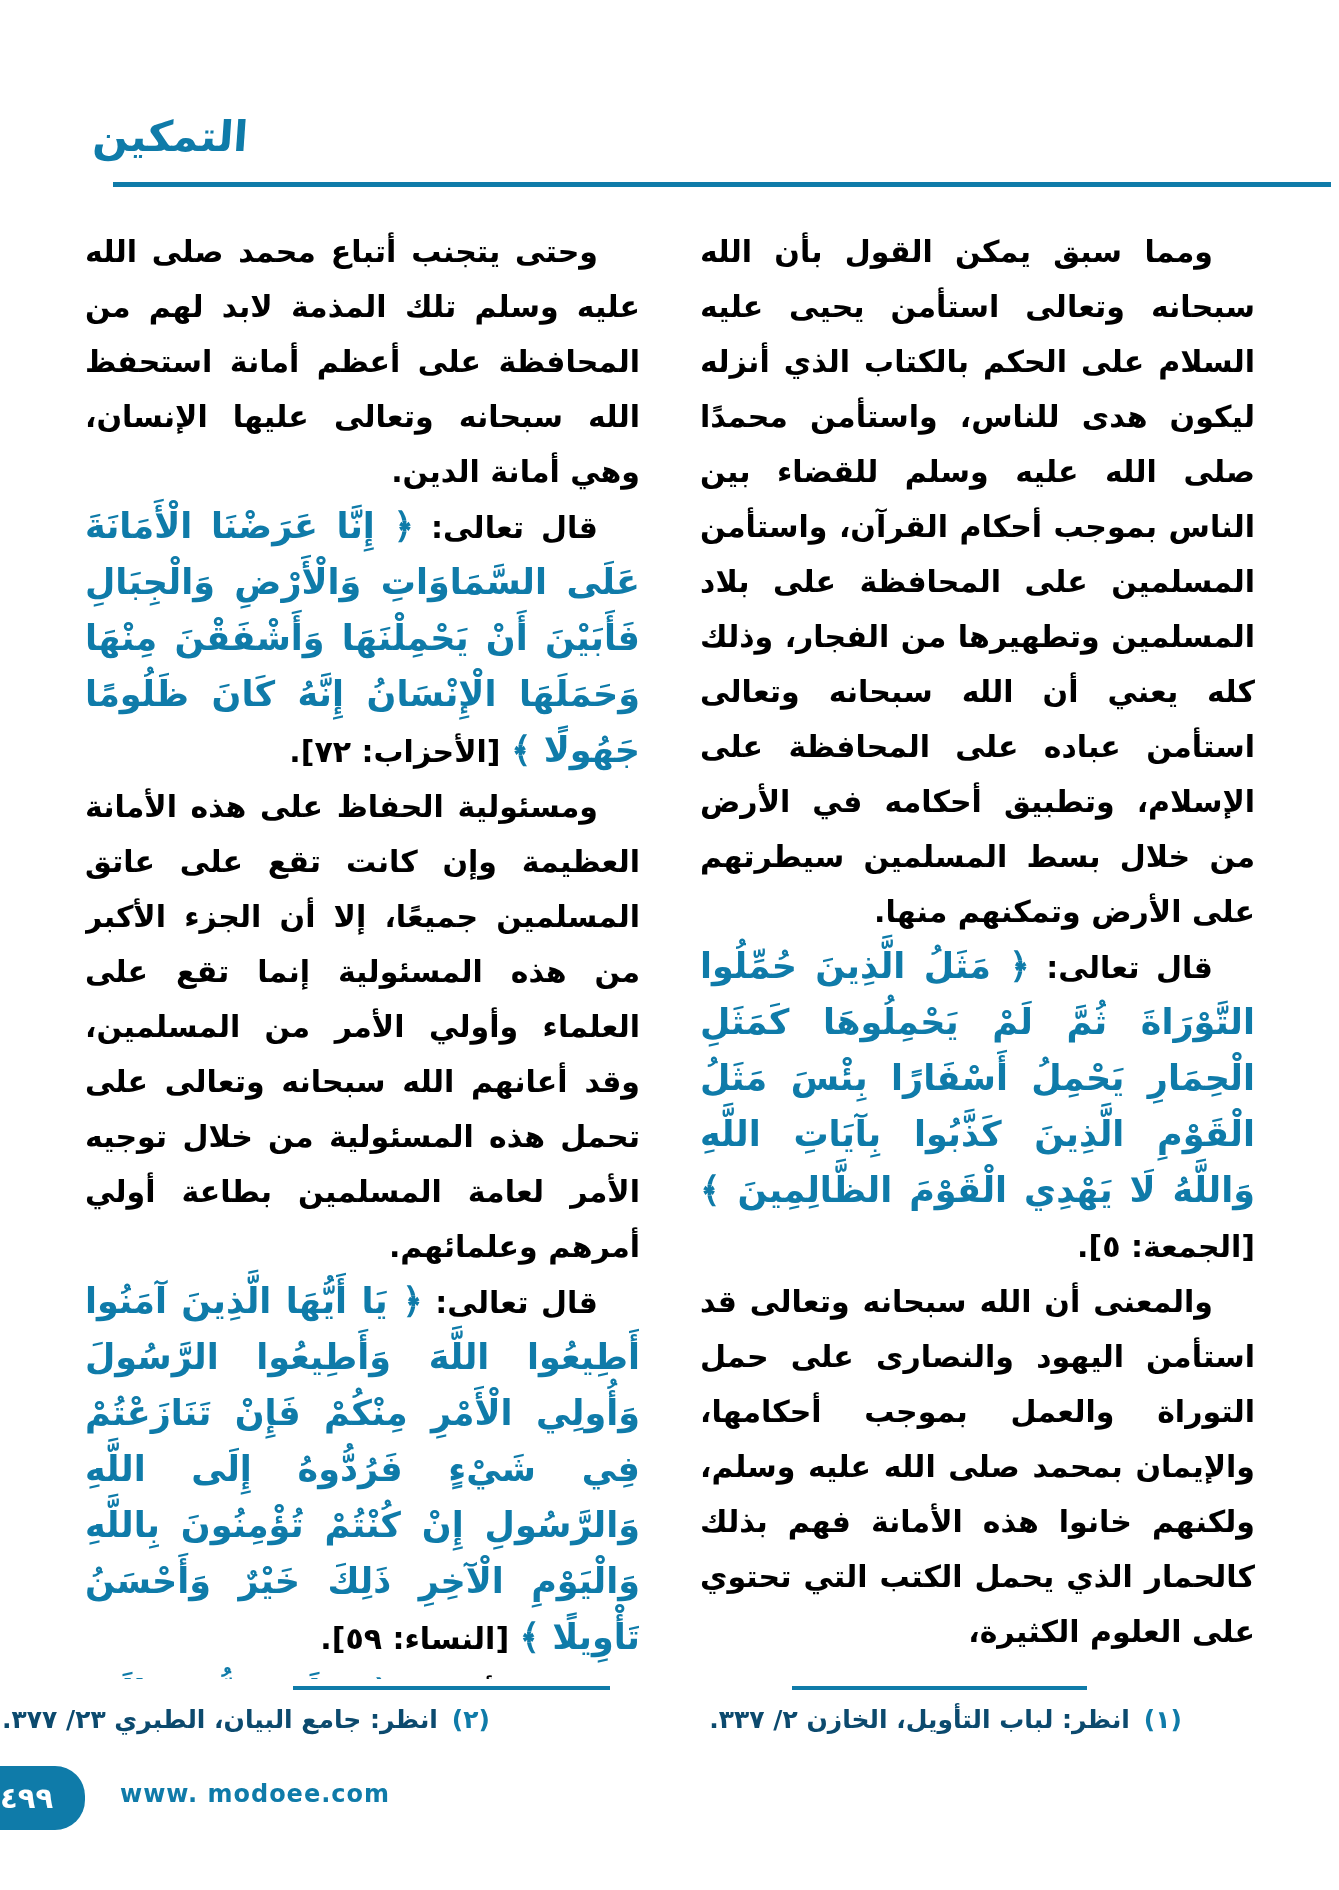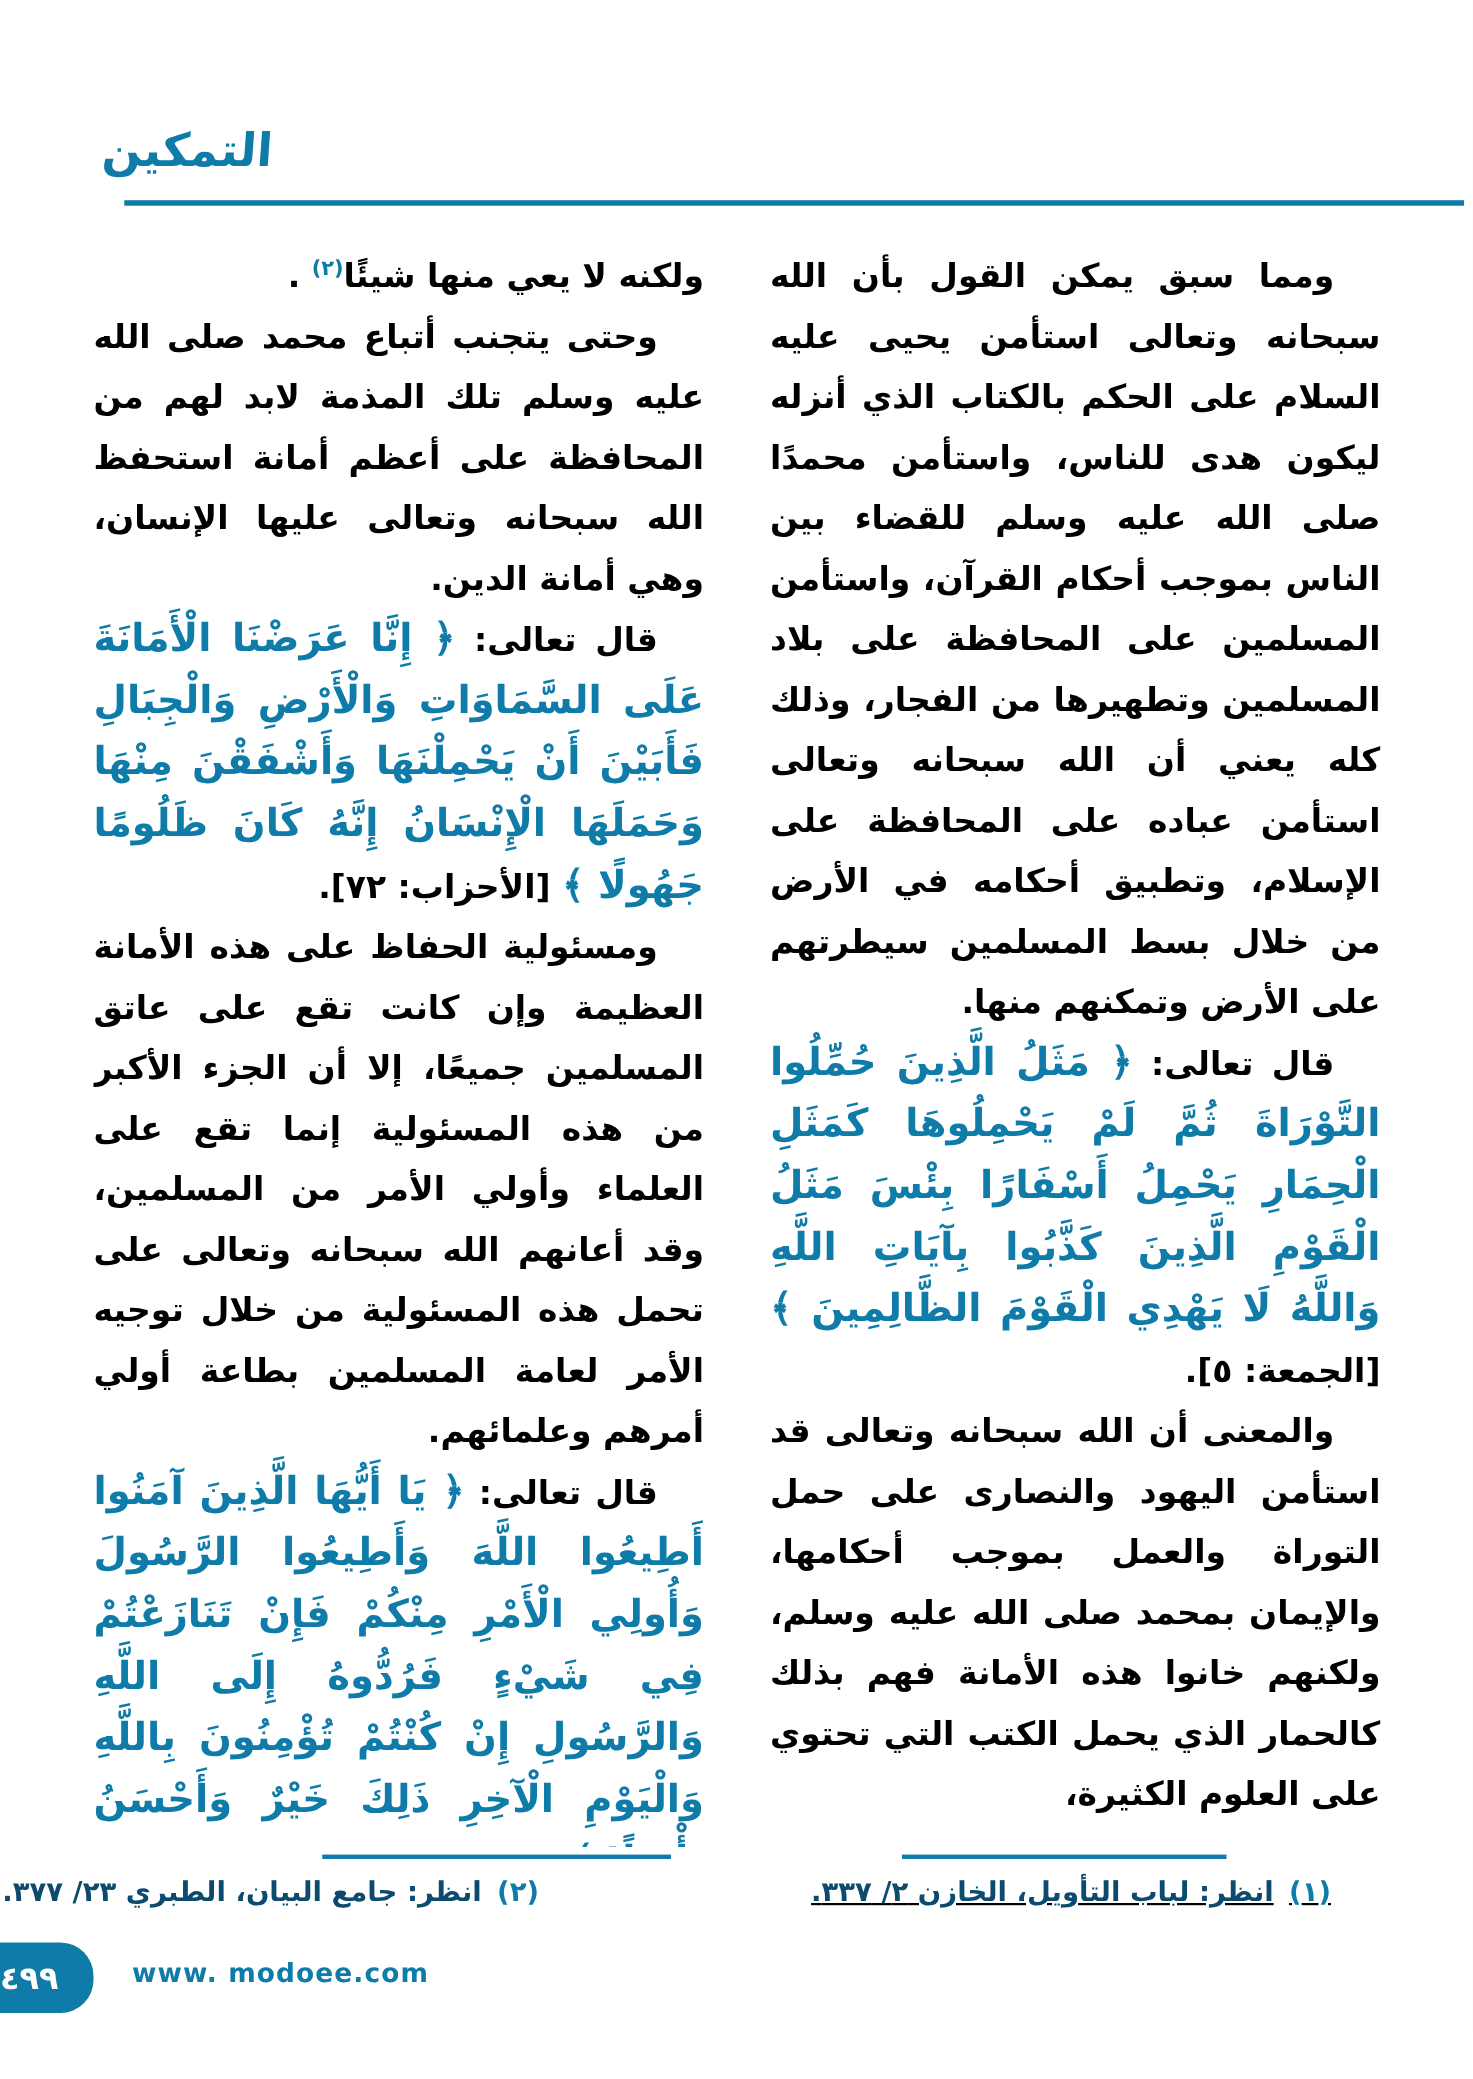--- a/index.html
+++ b/index.html
@@ -30,21 +30,21 @@
   .para.indent{ text-indent:42px; }
   .seg-body{ color:#000; }
   .seg-ref{ color:#000; }
   .seg-quran{ color:#0f7ba9; font-size:35px; }
   sup.fn-marker{
     color:#0f7ba9; font-size:19px; font-weight:bold;
     vertical-align:super; line-height:0;
   }
   
   .footnote{ position:absolute; top:1686px; width:555px; direction:rtl; }
-  .fn-right{ left:700px;text-decoration:underline; }
+  .fn-right{ left:672px; }
   .fn-left{ left:85px; }
   .fn-rule{ height:4px; background:#0f7ba9; margin-bottom:10px; }
   .fn-rule-right{ width:295px; margin-right:140px; }
   .fn-rule-left{ width:317px; margin-right:30px; }
   .fn-line{ font-size:25px; font-weight:bold; line-height:40px; white-space:nowrap; }
   .fn-line-right{ padding-right:45px; }
   .fn-line-left{ padding-right:150px; }
   .fn-num{ color:#0f7ba9; margin-left:14px; }
   .fn-body{ color:#0c4a6e; }
   
@@ -68,21 +68,20 @@
 
   <div class="header-rule"></div>
 
   <div class="column col-right" id="col-right">
       <p class="para indent"><span class="seg-body">ومما سبق يمكن القول بأن الله سبحانه وتعالى استأمن يحيى عليه السلام على الحكم بالكتاب الذي أنزله ليكون هدى للناس، واستأمن محمدًا صلى الله عليه وسلم للقضاء بين الناس بموجب أحكام القرآن، واستأمن المسلمين على المحافظة على بلاد المسلمين وتطهيرها من الفجار، وذلك كله يعني أن الله سبحانه وتعالى استأمن عباده على المحافظة على الإسلام، وتطبيق أحكامه في الأرض من خلال بسط المسلمين سيطرتهم على الأرض وتمكنهم منها.</span></p>
       <p class="para indent"><span class="seg-body">قال تعالى: </span><span class="seg-quran">﴿ مَثَلُ الَّذِينَ حُمِّلُوا التَّوْرَاةَ ثُمَّ لَمْ يَحْمِلُوهَا كَمَثَلِ الْحِمَارِ يَحْمِلُ أَسْفَارًا بِئْسَ مَثَلُ الْقَوْمِ الَّذِينَ كَذَّبُوا بِآيَاتِ اللَّهِ وَاللَّهُ لَا يَهْدِي الْقَوْمَ الظَّالِمِينَ ﴾</span><span class="seg-ref"> [الجمعة: ٥].</span></p>
       <p class="para indent"><span class="seg-body">والمعنى أن الله سبحانه وتعالى قد استأمن اليهود والنصارى على حمل التوراة والعمل بموجب أحكامها، والإيمان بمحمد صلى الله عليه وسلم، ولكنهم خانوا هذه الأمانة فهم بذلك كالحمار الذي يحمل الكتب التي تحتوي على العلوم الكثيرة،</span></p>
     </div>
 
   <div class="column col-left" id="col-left">
-      <p class="para"><span class="seg-body">ولكنه لا يعي منها شيئًا</span><sup class="fn-marker">(٢)</sup><span class="seg-body"> .</span></p>
       <p class="para indent"><span class="seg-body">وحتى يتجنب أتباع محمد صلى الله عليه وسلم تلك المذمة لابد لهم من المحافظة على أعظم أمانة استحفظ الله سبحانه وتعالى عليها الإنسان، وهي أمانة الدين.</span></p>
       <p class="para indent"><span class="seg-body">قال تعالى: </span><span class="seg-quran">﴿ إِنَّا عَرَضْنَا الْأَمَانَةَ عَلَى السَّمَاوَاتِ وَالْأَرْضِ وَالْجِبَالِ فَأَبَيْنَ أَنْ يَحْمِلْنَهَا وَأَشْفَقْنَ مِنْهَا وَحَمَلَهَا الْإِنْسَانُ إِنَّهُ كَانَ ظَلُومًا جَهُولًا ﴾</span><span class="seg-ref"> [الأحزاب: ٧٢].</span></p>
       <p class="para indent"><span class="seg-body">ومسئولية الحفاظ على هذه الأمانة العظيمة وإن كانت تقع على عاتق المسلمين جميعًا، إلا أن الجزء الأكبر من هذه المسئولية إنما تقع على العلماء وأولي الأمر من المسلمين، وقد أعانهم الله سبحانه وتعالى على تحمل هذه المسئولية من خلال توجيه الأمر لعامة المسلمين بطاعة أولي أمرهم وعلمائهم.</span></p>
       <p class="para indent"><span class="seg-body">قال تعالى: </span><span class="seg-quran">﴿ يَا أَيُّهَا الَّذِينَ آمَنُوا أَطِيعُوا اللَّهَ وَأَطِيعُوا الرَّسُولَ وَأُولِي الْأَمْرِ مِنْكُمْ فَإِنْ تَنَازَعْتُمْ فِي شَيْءٍ فَرُدُّوهُ إِلَى اللَّهِ وَالرَّسُولِ إِنْ كُنْتُمْ تُؤْمِنُونَ بِاللَّهِ وَالْيَوْمِ الْآخِرِ ذَلِكَ خَيْرٌ وَأَحْسَنُ تَأْوِيلًا ﴾</span><span class="seg-ref"> [النساء: ٥٩].</span></p>
       <p class="para indent"><span class="seg-body">وقال أيضًا: </span><span class="seg-quran">﴿ وَلَوْ رَدُّوهُ إِلَى الرَّسُولِ وَإِلَى أُولِي الْأَمْرِ مِنْهُمْ لَعَلِمَهُ الَّذِينَ يَسْتَنْبِطُونَهُ مِنْهُمْ وَلَوْلَا فَضْلُ اللَّهِ عَلَيْكُمْ وَرَحْمَتُهُ لَاتَّبَعْتُمُ الشَّيْطَانَ إِلَّا قَلِيلًا ﴾</span></p>
     </div>
 
   <div class="footnote fn-right">
     <div class="fn-rule fn-rule-right"></div>
     <div class="fn-line fn-line-right">

